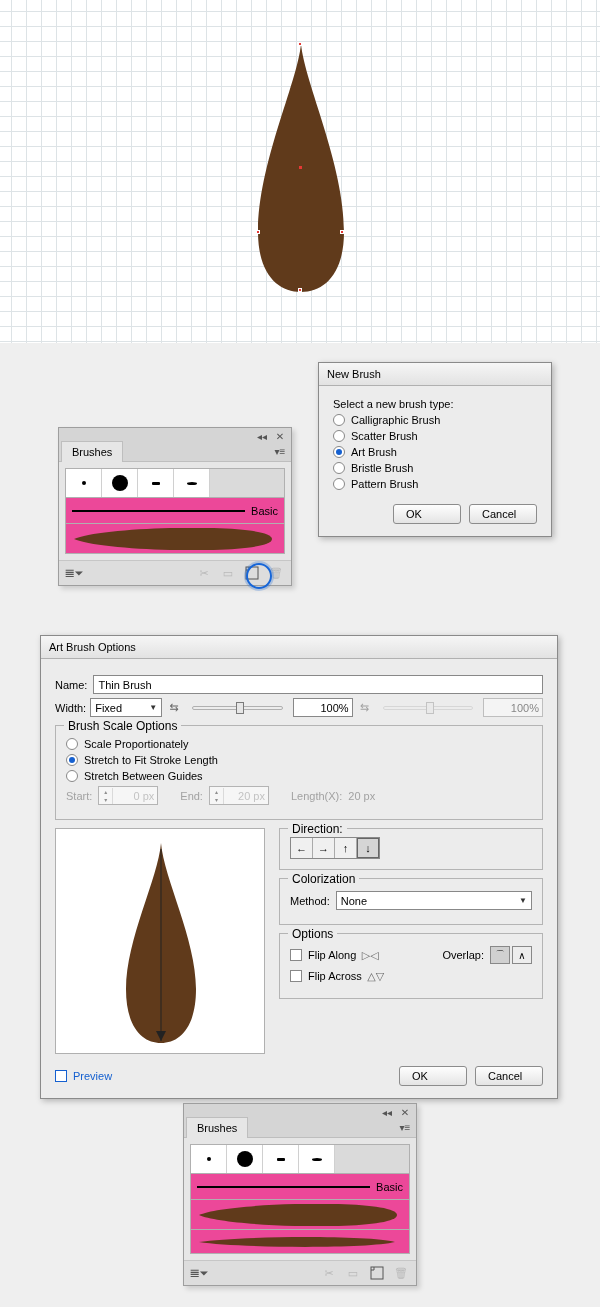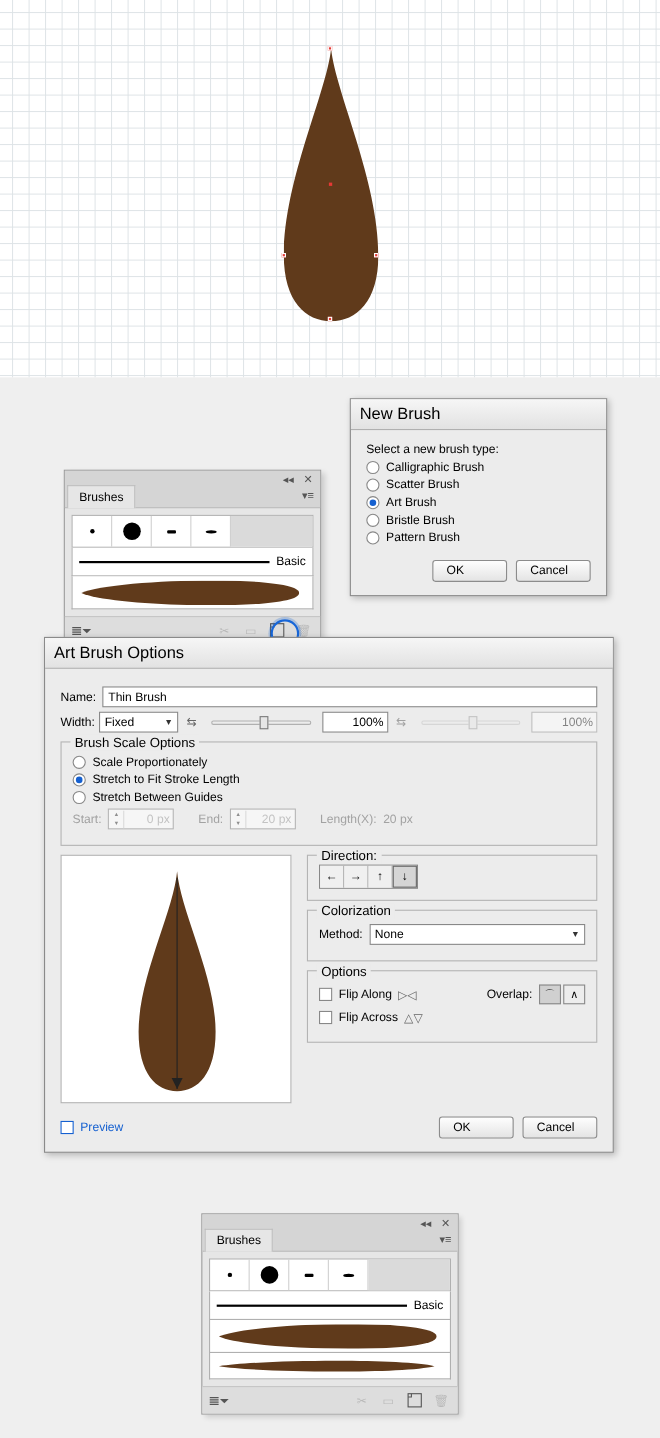--- a/index.html
+++ b/index.html
@@ -52,34 +52,34 @@
     background:#DDDDDD;
   }
   .bot-group { display:flex; gap:6px; align-items:center; }
   .bot-ic { width:18px; height:16px; color:#555; display:flex; align-items:center; justify-content:center; }
   .bot-ic.dim { color:#B9B9B9; }
 
   
   .brush-swatches { display:flex; background:#fff; border:1px solid #B0B0B0; }
   .swatch { width:36px; height:28px; border-right:1px solid #D0D0D0; display:flex; align-items:center; justify-content:center; }
   .swatch.blank { background:#DADADA; flex:1; border-right:none; }
-  .brush-row { background:#ffffff; border:1px solid #B0B0B0; border-top:none; padding:3px 6px; display:flex; align-items:center; height:26px; position:relative; }
+  .brush-row { background:#ec4899; border:1px solid #B0B0B0; border-top:none; padding:3px 6px; display:flex; align-items:center; height:26px; position:relative; }
 
   
   .dialog {
     position:absolute;
     background:#ECECEC;
     border:1px solid #8A8A8A;
     box-shadow: 2px 2px 6px rgba(0,0,0,0.25);
   }
   .dialog-title {
     padding:5px 8px;
     background:linear-gradient(#F6F6F6,#E2E2E2);
     border-bottom:1px solid #B0B0B0;
-    font-size:15px;
+    font-size:11px;
   }
   .dialog-body { padding:12px 14px; }
 
   .radio-row, .check-row { display:flex; align-items:center; gap:6px; margin:4px 0; font-size:11px; }
   .radio {
     width:12px; height:12px; border-radius:50%; border:1px solid #888; background:#fff;
     display:inline-flex; align-items:center; justify-content:center;
   }
   .radio.sel::after { content:""; width:6px; height:6px; border-radius:50%; background:#1560D0; }
   .checkbox { width:12px; height:12px; border:1px solid #888; background:#fff; display:inline-flex; align-items:center; justify-content:center; }
@@ -227,21 +227,21 @@
         <span class="radio"></span>
         <span>Pattern Brush</span>
       </div>
     <div class="btn-row">
       <div class="btn">OK</div>
       <div class="btn">Cancel</div>
     </div>
   </div>
 </div>
 
-<div class="dialog" style="left:40px; top:579px; width:518px;">
+<div class="dialog" style="left:40px; top:635px; width:518px;">
   <div class="dialog-title">Art Brush Options</div>
   <div class="dialog-body">
 
     <div class="fld-row">
       <span class="label">Name:</span>
       <input class="text-input" value="Thin Brush" style="">
     </div>
 
     <div class="fld-row" style="gap:4px;">
       <span class="label">Width:</span>

